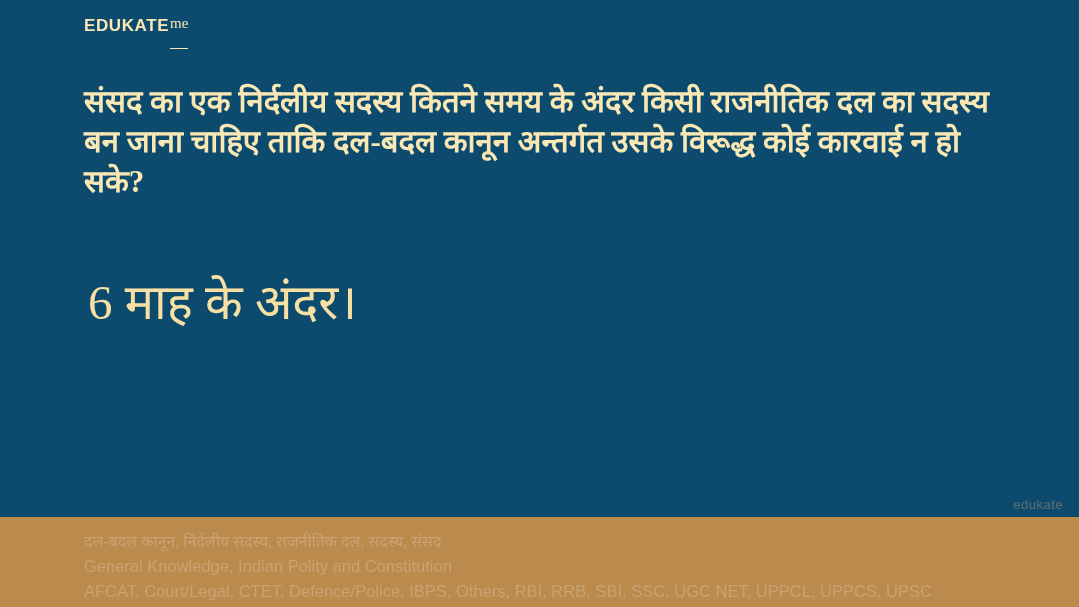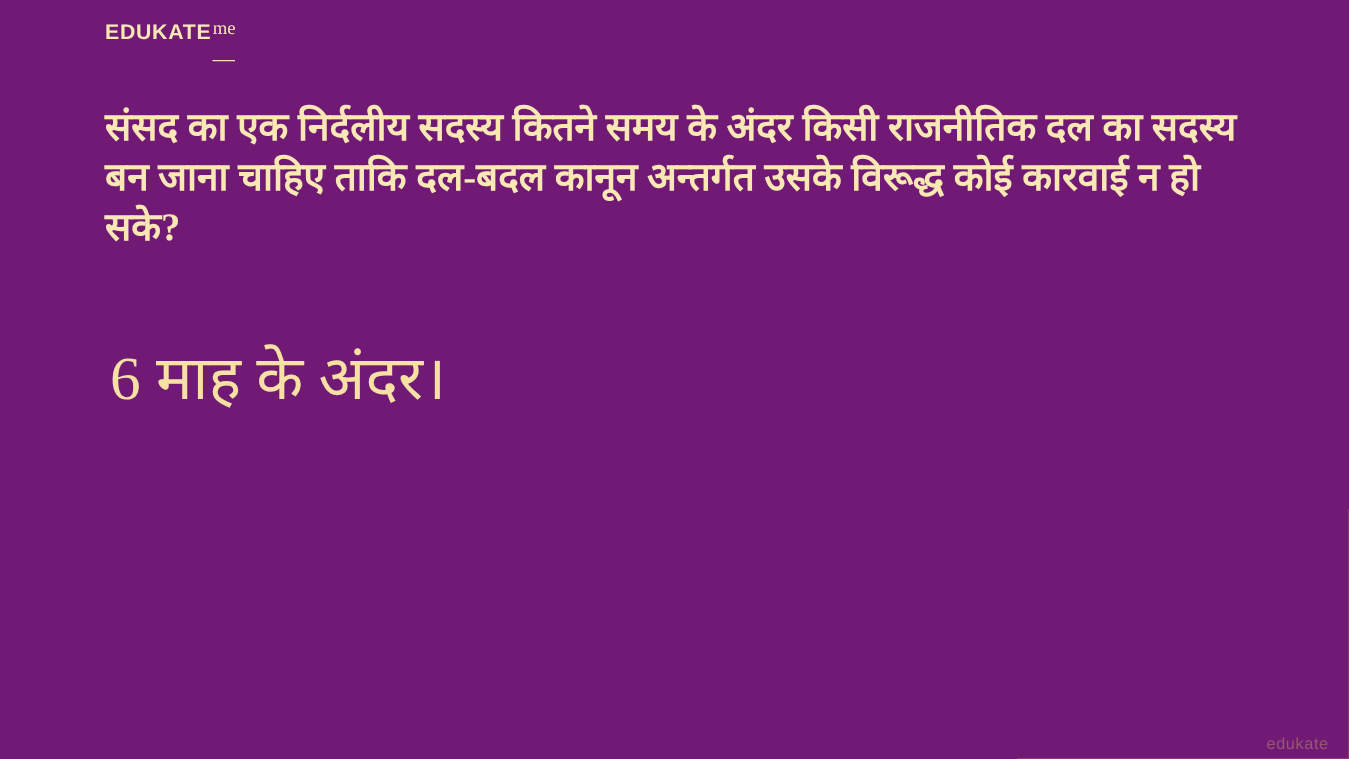--- a/index.html
+++ b/index.html
@@ -9,22 +9,22 @@
   body {
     width: 1079px;
     height: 607px;
     overflow: hidden;
     background: #ba8b4d;
     font-family: "Liberation Sans", sans-serif;
   }
   #slide {
     position: relative;
     width: 1079px;
-    height: 607px;
-    background: #701a75;
+    height: 517px;
+    background: #0c4a6e;
     box-sizing: border-box;
   }
 
   
   #logo {
     position: absolute;
     left: 84px;
     top: 17px;
     display: flex;
     align-items: flex-start;
@@ -121,16 +121,21 @@
 
   <div id="logo">
     <span id="logo-word">EDUKATE</span>
     <span id="logo-sup">me</span>
   </div>
 
   <div id="question">संसद का एक निर्दलीय सदस्य कितने समय के अंदर किसी राजनीतिक दल का सदस्य बन जाना चाहिए ताकि दल-बदल कानून अन्तर्गत उसके विरूद्ध कोई कारवाई न हो सके?</div>
 
   <div id="answer">6 माह के अंदर।</div>
 
+  <div id="footer">
+    <div class="footer-line" id="footer-tags-hi">दल-बदल कानून, निर्दलीय सदस्य, राजनीतिक दल, सदस्य, संसद</div>
+    <div class="footer-line" id="footer-subjects">General Knowledge, Indian Polity and Constitution</div>
+    <div class="footer-line" id="footer-exams">AFCAT, Court/Legal, CTET, Defence/Police, IBPS, Others, RBI, RRB, SBI, SSC, UGC NET, UPPCL, UPPCS, UPSC</div>
+  </div>
 
   <div id="watermark">edukate</div>
 
 </div>
 
 </body></html>

